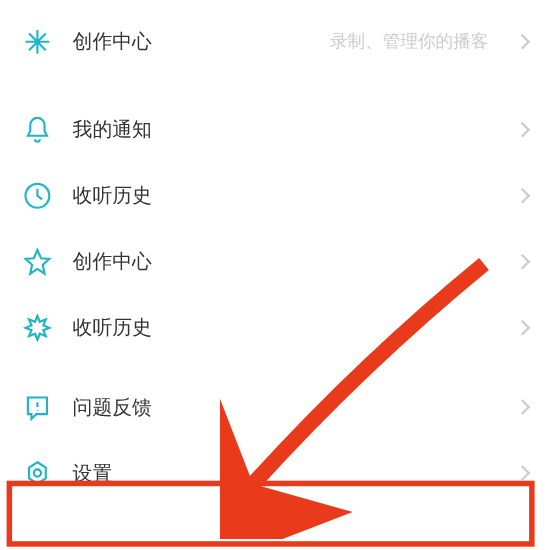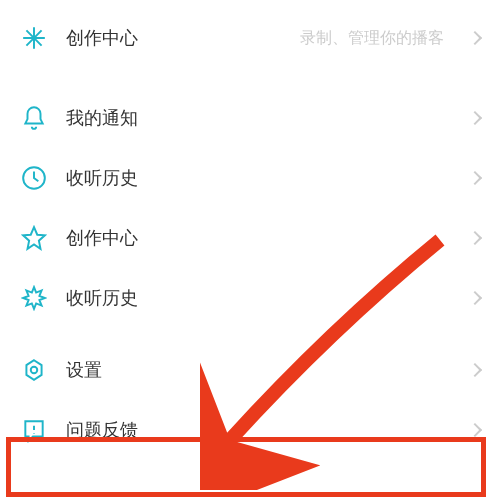--- a/index.html
+++ b/index.html
@@ -142,35 +142,35 @@
     </span>
     <span class="label">收听历史</span>
     <span class="chevron"></span>
   </div>
 
   <div class="spacer"></div>
 
   <div class="menu-item">
     <span class="icon-wrap">
       <svg viewBox="0 0 24 24">
-          <path d="M12 3 L19 7.5 v9 L12 21 L5 16.5 v-9 Z"></path>
-          <circle cx="12" cy="12" r="3"></circle>
+          <path d="M4 4 h16 v14 h-9 l-4 4 v-4 h-3 Z M12 8 v4 M12 15 v0.5"></path>
         </svg>
     </span>
-    <span class="label">设置</span>
+    <span class="label">问题反馈</span>
     <span class="chevron"></span>
   </div>
 
   <div class="menu-item">
     <span class="icon-wrap">
       <svg viewBox="0 0 24 24">
-          <path d="M4 4 h16 v14 h-9 l-4 4 v-4 h-3 Z M12 8 v4 M12 15 v0.5"></path>
+          <path d="M12 3 L19 7.5 v9 L12 21 L5 16.5 v-9 Z"></path>
+          <circle cx="12" cy="12" r="3"></circle>
         </svg>
     </span>
-    <span class="label">问题反馈</span>
+    <span class="label">设置</span>
     <span class="chevron"></span>
   </div>
 
 </div>
 
 <div class="highlight-box"></div>
 
 <svg class="arrow-annotation" viewBox="0 0 260 260">
   <defs>
     <marker id="arrowhead" markerWidth="12" markerHeight="12" refX="3" refY="6" orient="auto">

